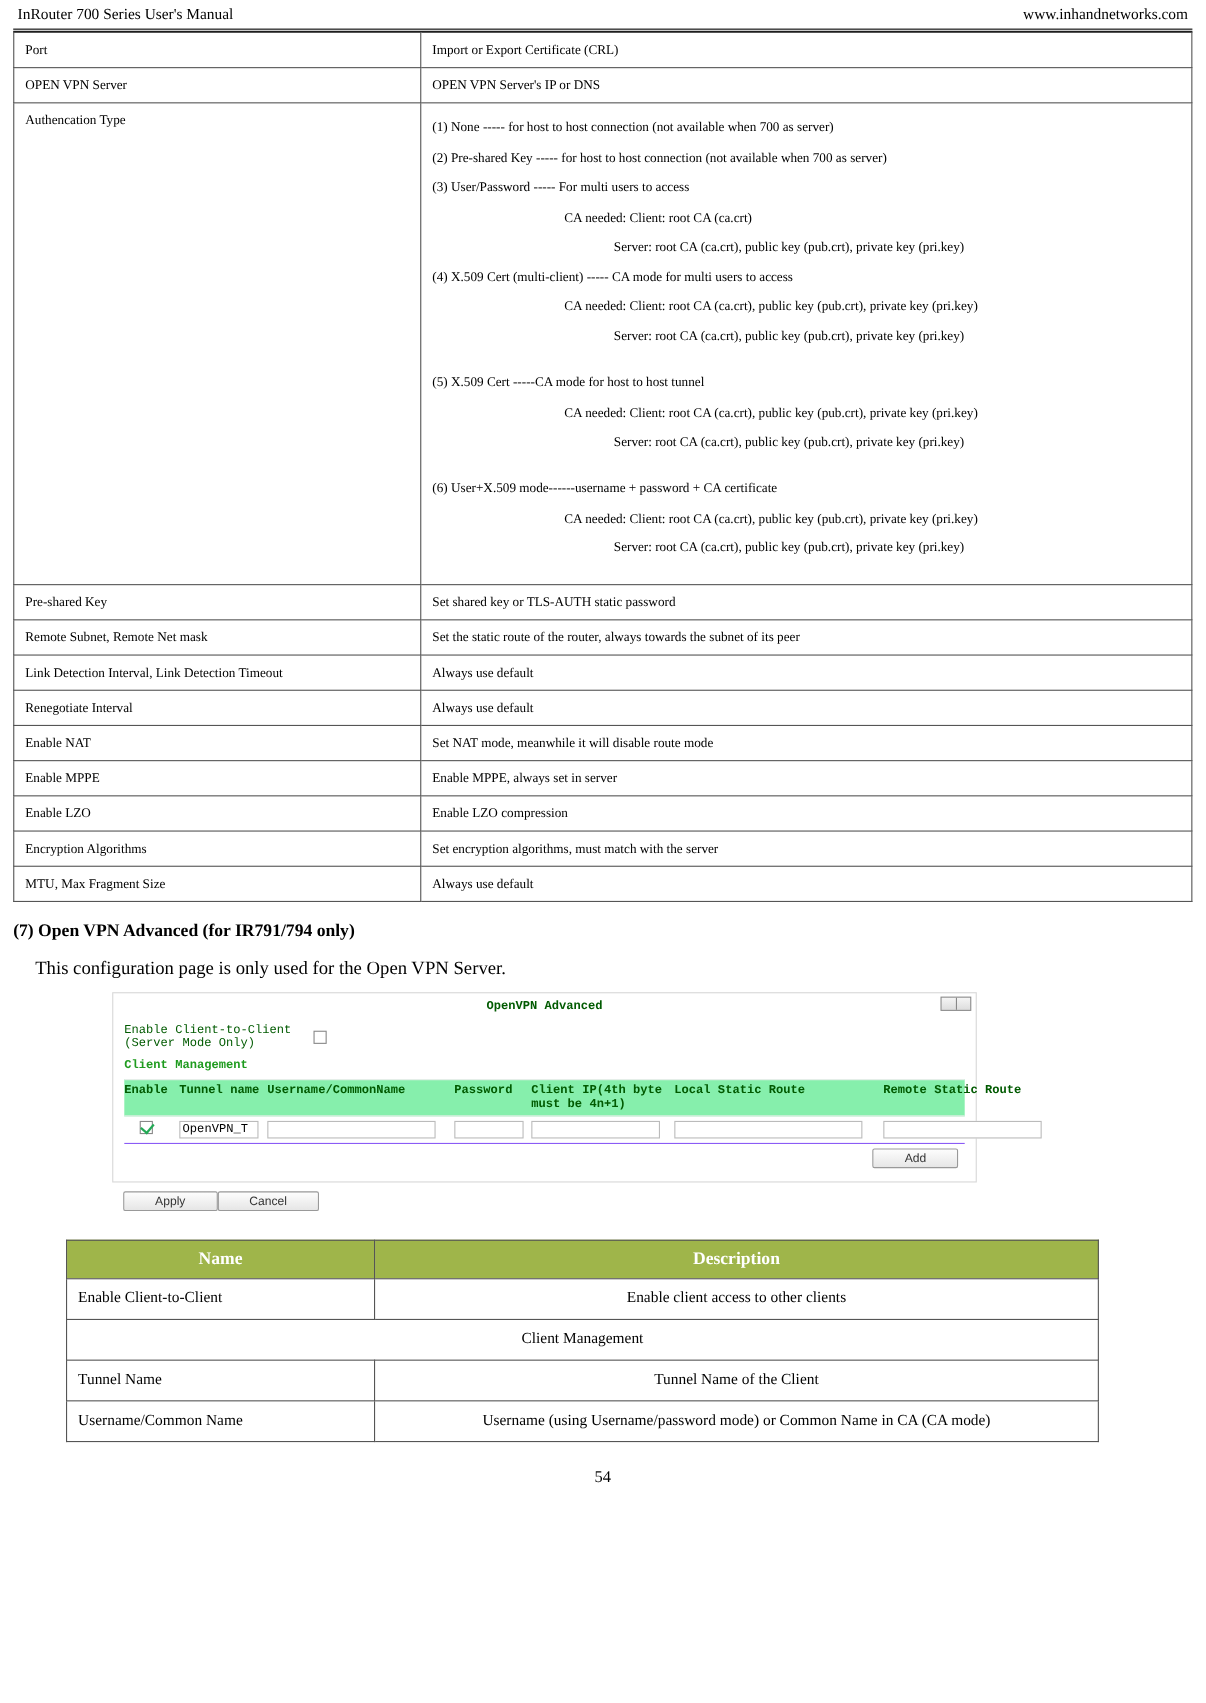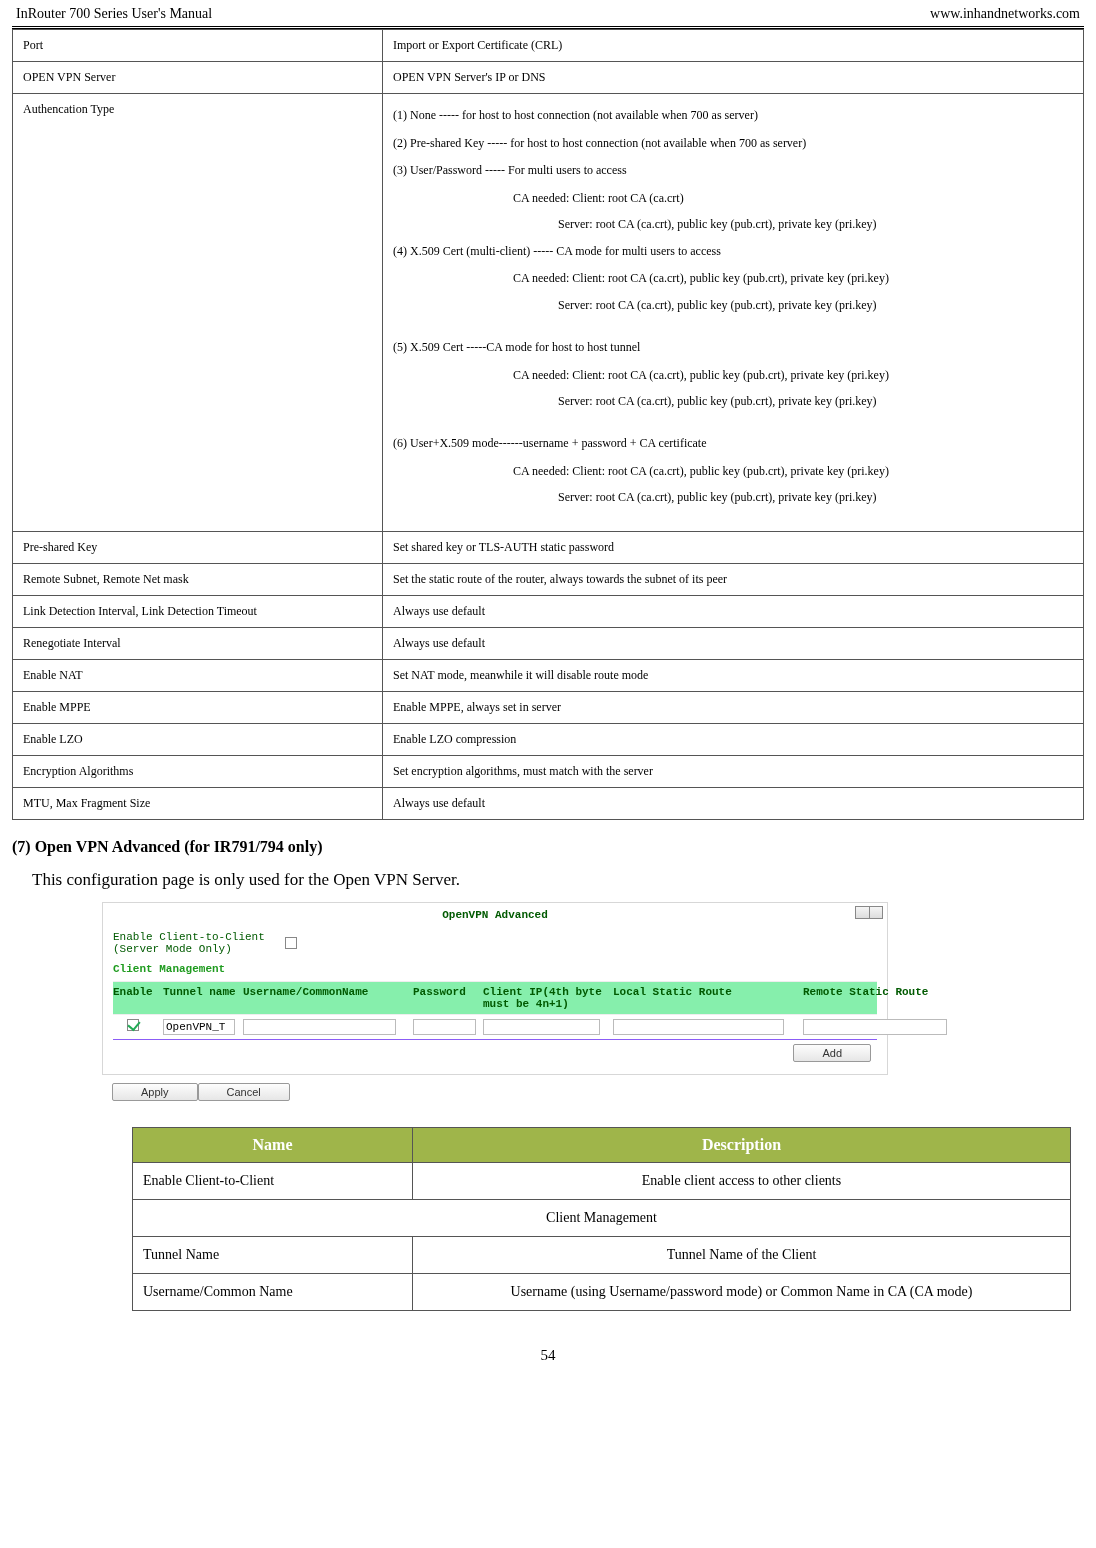--- a/index.html
+++ b/index.html
@@ -107,21 +107,21 @@
   }
   .add-row { text-align: right; padding: 4px 6px; }
   .btn {
     display:inline-block; padding:2px 28px; border:1px solid #999; background:linear-gradient(#fdfdfd,#e6e6e6);
     font-family: Arial, sans-serif; font-size:11px; color:#333; border-radius:2px;
   }
   .panel-actions { padding: 8px 0 10px 10px; display:flex; gap:0; }
   
   .desc-table {
     border-collapse: collapse;
-    margin: 16px 0 0 120px;
+    margin: 16px 0 0 48px;
     width: 939px;
     font-size: 14px;
     padding-left: 20px;
   }
   .desc-table th {
     background: #9fb54a;
     color: #fff;
     font-weight: bold;
     border: 1px solid #555;
     padding: 8px 10px;
@@ -129,21 +129,21 @@
   }
   .desc-table td {
     border: 1px solid #555;
     padding: 10px 10px;
     vertical-align: top;
   }
   .desc-table .c1 { width: 280px; }
   .desc-table .center { text-align: center; }
   .page-num {
     text-align: center;
-    margin-top: 36px;
+    margin-top: 24px;
     font-size: 15px;
   }
 </style>
 </head>
 <body>
 
 <div class="header">
   <span>InRouter 700 Series User's Manual</span>
   <span>www.inhandnetworks.com</span>
 </div>

